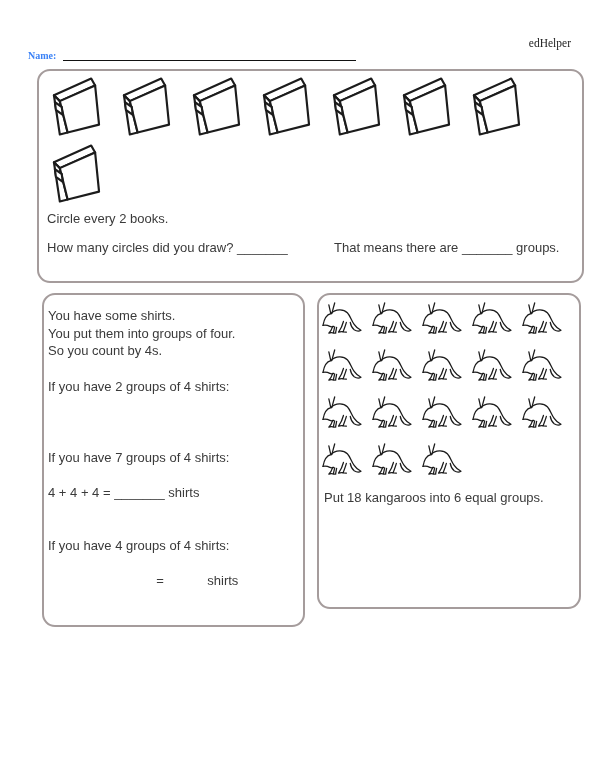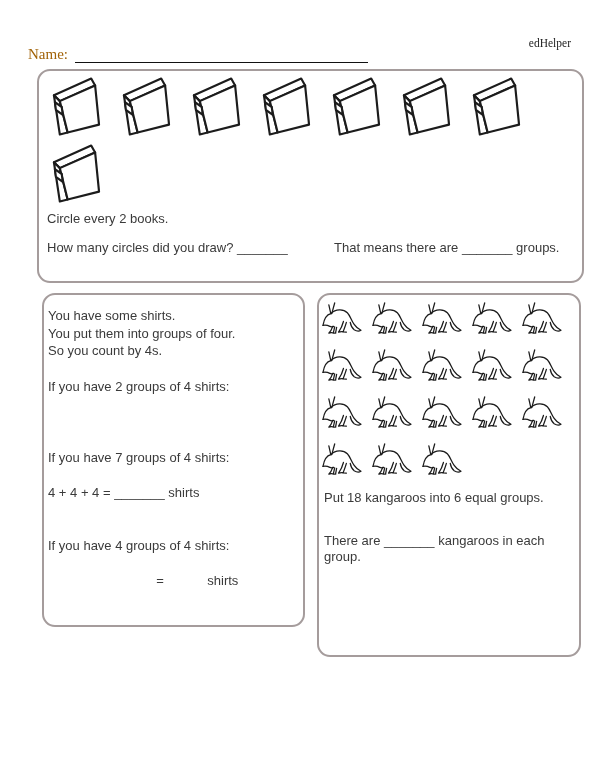--- a/index.html
+++ b/index.html
@@ -28,42 +28,42 @@
   }
   .name-row {
     position: absolute;
     top: 46px;
     left: 28px;
     display: flex;
     align-items: flex-end;
   }
   .name-label {
     font-family: "Liberation Serif", serif;
-    font-weight: normal;
-    font-size: 15px;
-    color: #a16207;
+    font-weight: bold;
+    font-size: 10px;
+    color: #3b82f6;
   }
   .name-line {
     display: inline-block;
     width: 293px;
     height: 14px;
     margin-left: 7px;
     border-bottom: 1.6px solid #111;
   }
   .box {
     position: absolute;
     box-sizing: border-box;
     border: 2.5px solid var(--border-color, #a59c9c);
     border-radius: 13px;
     background: #fff;
     margin-left: 12px;
   }
   .books-box  { left: 25px;  top: 69px;  width: 547px; height: 214px; }
   .shirts-box { left: 30px;  top: 293px; width: 263px; height: 334px; }
-  .kang-box   { left: 305px; top: 293px; width: 264px; height: 364px; }
+  .kang-box   { left: 305px; top: 293px; width: 264px; height: 316px; }
 
   .books-row {
     display: flex;
     gap: 19px;
     padding-left: 11px;
   }
   .books-row.row1 { padding-top: 4px; }
   .books-row.row2 { margin-top: 3px; }
   .book-icon { display: block; }
 
@@ -405,16 +405,15 @@
       <path d="M8 3 L10 12 M14 1 L11 12"></path>
       <path d="M2 24 C3 18 6 13 10 12 C15 7 23 7 27 11 C30 14 31 19 34 23 C36 26 38 27.5 41 29 C39 30.2 36.5 30 34 28.5 C32 27 30.5 24 30 21"></path>
       <path d="M2 24 C5 23.5 7 24 9 25 C10.5 26 12 25.5 13 25"></path>
       <path d="M12 25 C11 28 10 30 8 32 M14 25.5 C13.5 28 13 30 12.5 32 M8 32 C10 31 12 31.5 14 32 M16 26 C15.5 28.5 15 30.5 15 32"></path>
       <path d="M23 20 C22 24 20 28 18 31 M26 21 C25 25 23.5 28 22.5 31 M18 31 C20.5 30 23 30.5 26 31"></path>
     </g>
   </svg>
 </div>
       </div>
     <div class="kang-instruction">Put 18 kangaroos into 6 equal groups.</div>
-    <div class="kang-answer">There are _______ kangaroos in each group.</div>
   </div>
 
 </div>
 
 </body></html>

